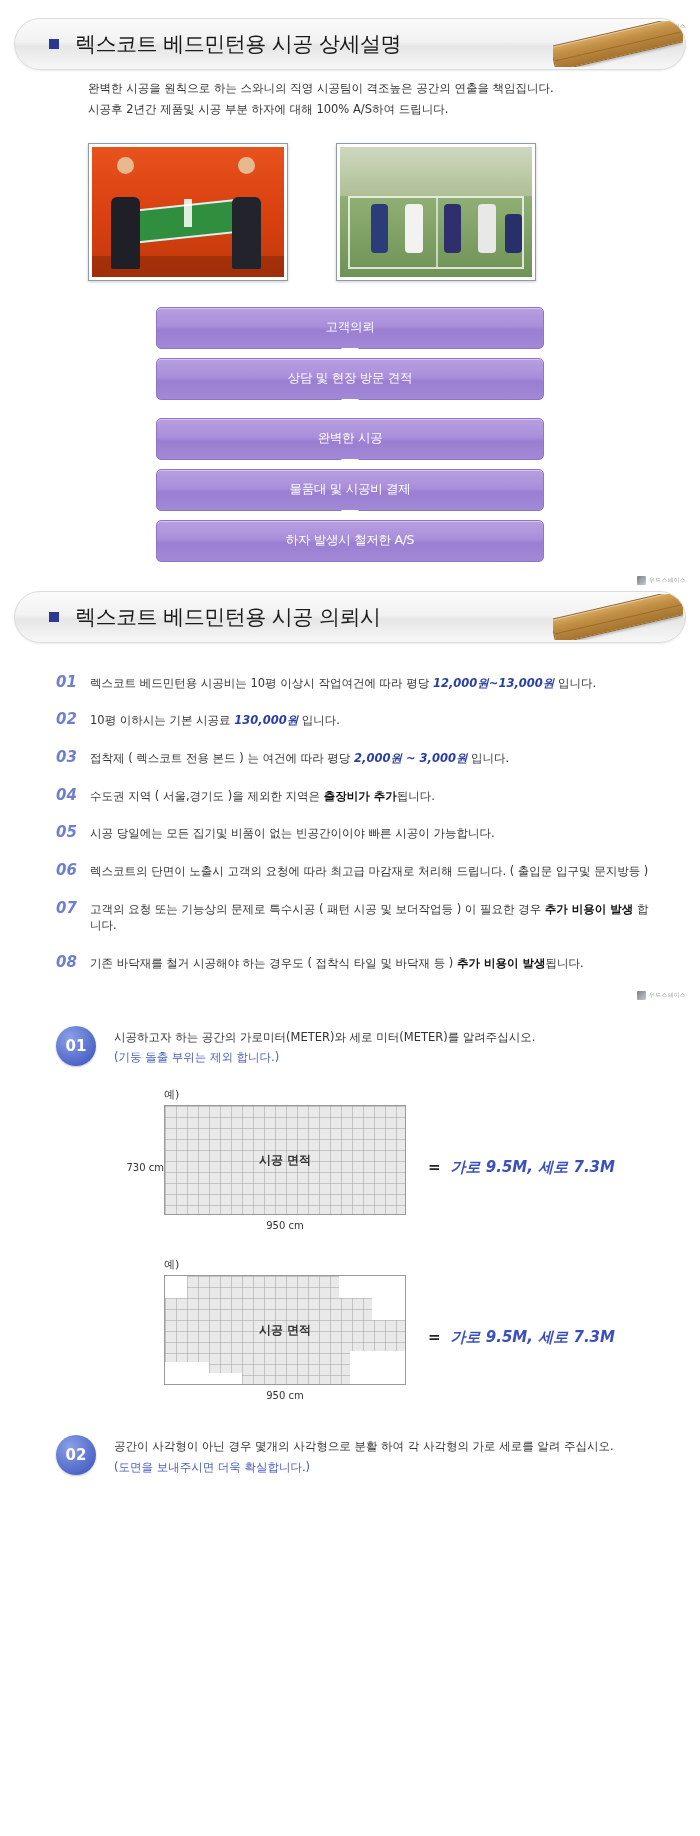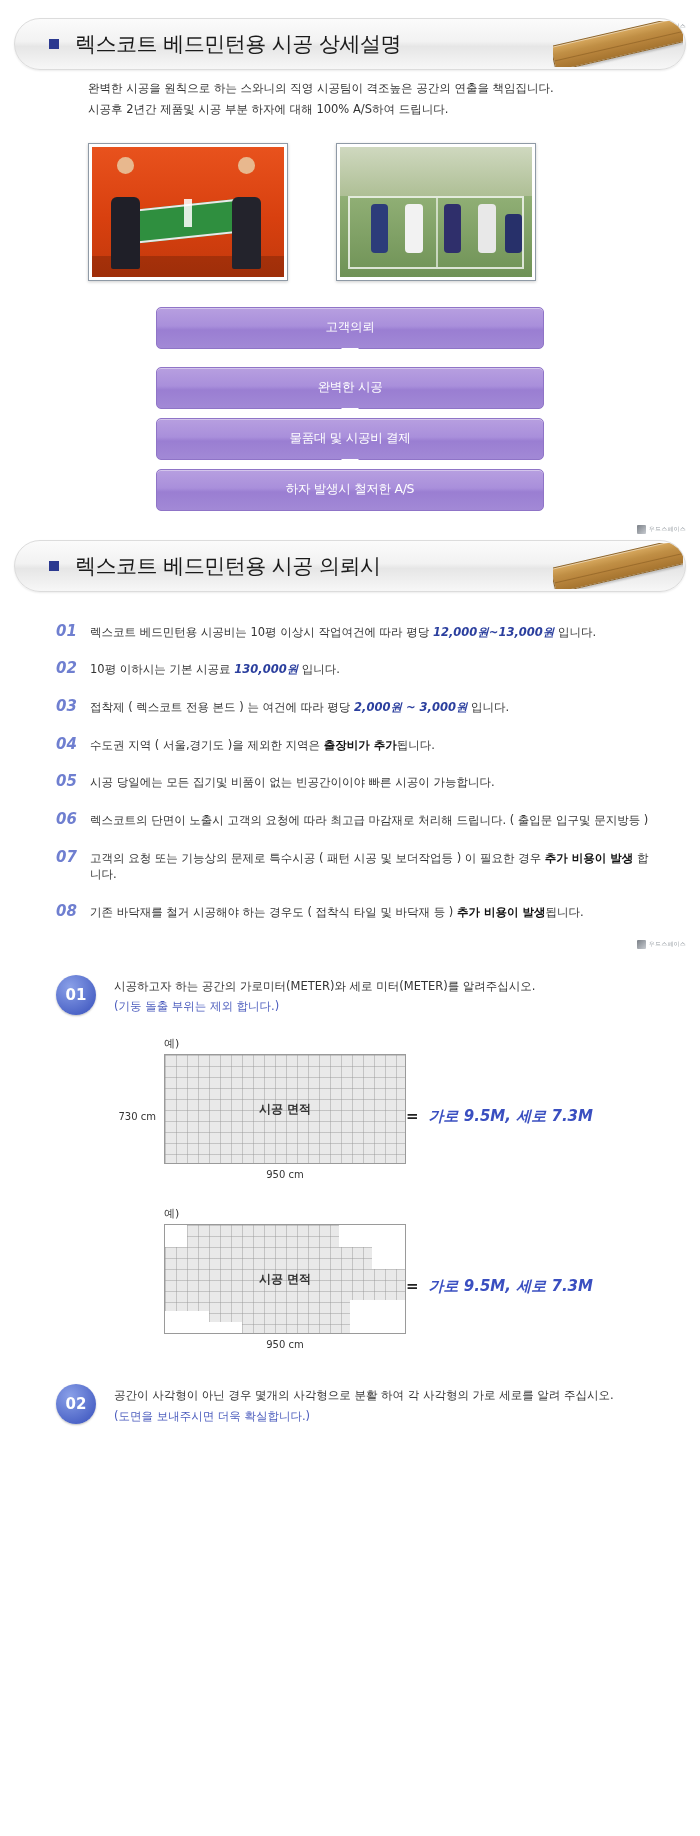--- a/index.html
+++ b/index.html
@@ -247,21 +247,20 @@
     margin: 20px 0 0 118px;
     position: relative;
   }
   .diag-ye { font-size: 11px; color: #333; margin-bottom: 3px; margin-left: 8px; }
   .diag-wrap { display: flex; align-items: center; gap: 0; }
   .vlabel {
     width: 46px;
     text-align: right;
     font-size: 10px;
     color: #333;
-    padding-right: 8px;
   }
   .grid-box {
     position: relative;
     background:
       repeating-linear-gradient(to right, rgba(150,150,150,.45) 0 1px, transparent 1px 11px),
       repeating-linear-gradient(to bottom, rgba(150,150,150,.45) 0 1px, transparent 1px 11px),
       #e9e9e9;
     border: 1px solid #9a9a9a;
   }
   .grid-lbl {
@@ -272,20 +271,21 @@
     font-size: 12px;
     font-weight: bold;
     color: #333;
   }
   .hlabel {
     font-size: 10px; color: #333;
     text-align: center;
     margin-top: 5px;
   }
   .result {
+    margin-left: 22px;
     font-size: 15px;
     font-weight: bold;
     font-style: italic;
     color: #3a4fc0;
     white-space: nowrap;
   }
   .result .eq { color: #222; font-style: normal; margin-right: 10px; }
 
   
   .cut { position: absolute; background: #ffffff; }
@@ -334,20 +334,24 @@
           <div class="pl c"></div>
         <div class="pl d"></div>
           <div class="pl e"></div>
       </div>
     </div>
   </div>
 
   <div class="flow">
     <div class="flow-row">
       <div class="flow-box">고객의뢰</div>
+      <div class="flow-arrow"></div>
+    </div>
+    <div class="flow-row">
+      <div class="flow-box">상담 및 현장 방문 견적</div>
       <div class="flow-arrow"></div>
     </div>
     <div class="flow-row">
       <div class="flow-arrow"></div>
     </div>
     <div class="flow-row">
       <div class="flow-box">완벽한 시공</div>
       <div class="flow-arrow"></div>
     </div>
     <div class="flow-row">

